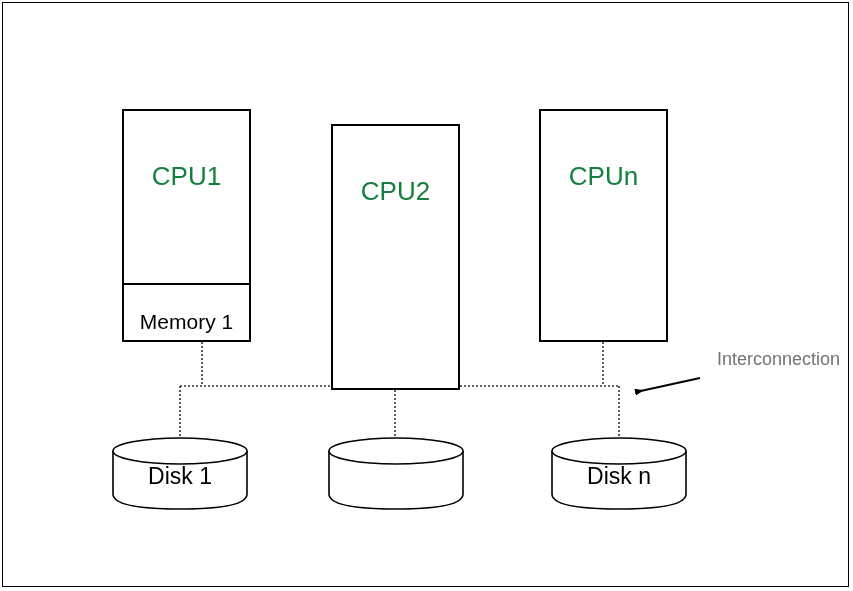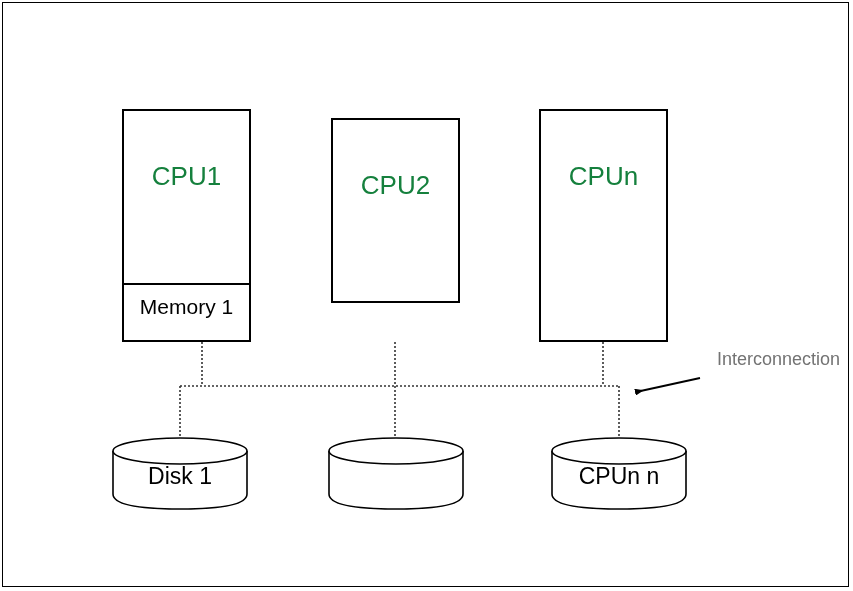--- a/index.html
+++ b/index.html
@@ -53,21 +53,21 @@
     font-size: 26px;
     color: #15803d;
     letter-spacing: 0px;
   }
   .node-mem {
     flex: 1 1 auto;
     border-top: 2px solid #000000;
     display: flex;
     align-items: flex-start;
     justify-content: center;
-    padding-top: 10px;
+    padding-top: 25px;
     box-sizing: border-box;
     font-size: 21px;
     color: #000000;
   }
   
   .disk {
     position: absolute;
     width: 120px;
     height: 74px;
   }
@@ -125,21 +125,21 @@
       </marker>
     </defs>
     <line x1="700" y1="378" x2="636" y2="392" stroke="#000000" stroke-width="1.8" marker-end="url(#arrowhead)"></line>
   </svg>
 
   <div class="node" style="left:122px; top:109px; width:129px; height:233px;">
     <div class="node-cpu">CPU1</div>
     <div class="node-mem">Memory 1</div>
   </div>
 
-  <div class="node" style="left:331px; top:118px; width:129px; height:185px;">
+  <div class="node" style="left:331px; top:124px; width:129px; height:266px;">
     <div class="node-cpu">CPU2</div>
   </div>
 
   <div class="node" style="left:539px; top:109px; width:129px; height:233px;">
     <div class="node-cpu">CPUn</div>
   </div>
 
   <div class="disk" style="left:112px; top:437px;">
     <svg width="136" height="74" viewBox="0 0 136 74" xmlns="http://www.w3.org/2000/svg">
       <path d="M1,14 L1,57 Q1,72 68,72 Q135,72 135,57 L135,14" fill="#ffffff" stroke="#000000" stroke-width="1.6"></path>
@@ -153,20 +153,20 @@
       <path d="M1,14 L1,57 Q1,72 68,72 Q135,72 135,57 L135,14" fill="#ffffff" stroke="#000000" stroke-width="1.6"></path>
       <ellipse cx="68" cy="14" rx="67" ry="13" fill="#ffffff" stroke="#000000" stroke-width="1.6"></ellipse>
     </svg>
   </div>
 
   <div class="disk" style="left:551px; top:437px;">
     <svg width="136" height="74" viewBox="0 0 136 74" xmlns="http://www.w3.org/2000/svg">
       <path d="M1,14 L1,57 Q1,72 68,72 Q135,72 135,57 L135,14" fill="#ffffff" stroke="#000000" stroke-width="1.6"></path>
       <ellipse cx="68" cy="14" rx="67" ry="13" fill="#ffffff" stroke="#000000" stroke-width="1.6"></ellipse>
     </svg>
-    <div class="disk-label">CPUn n</div>
+    <div class="disk-label">Disk n</div>
   </div>
 
   <div class="annotation" style="left:650px; top:347px; width:190px;">
     <div>Interconnection</div>
   </div>
 
 </div>
 
 </body></html>

